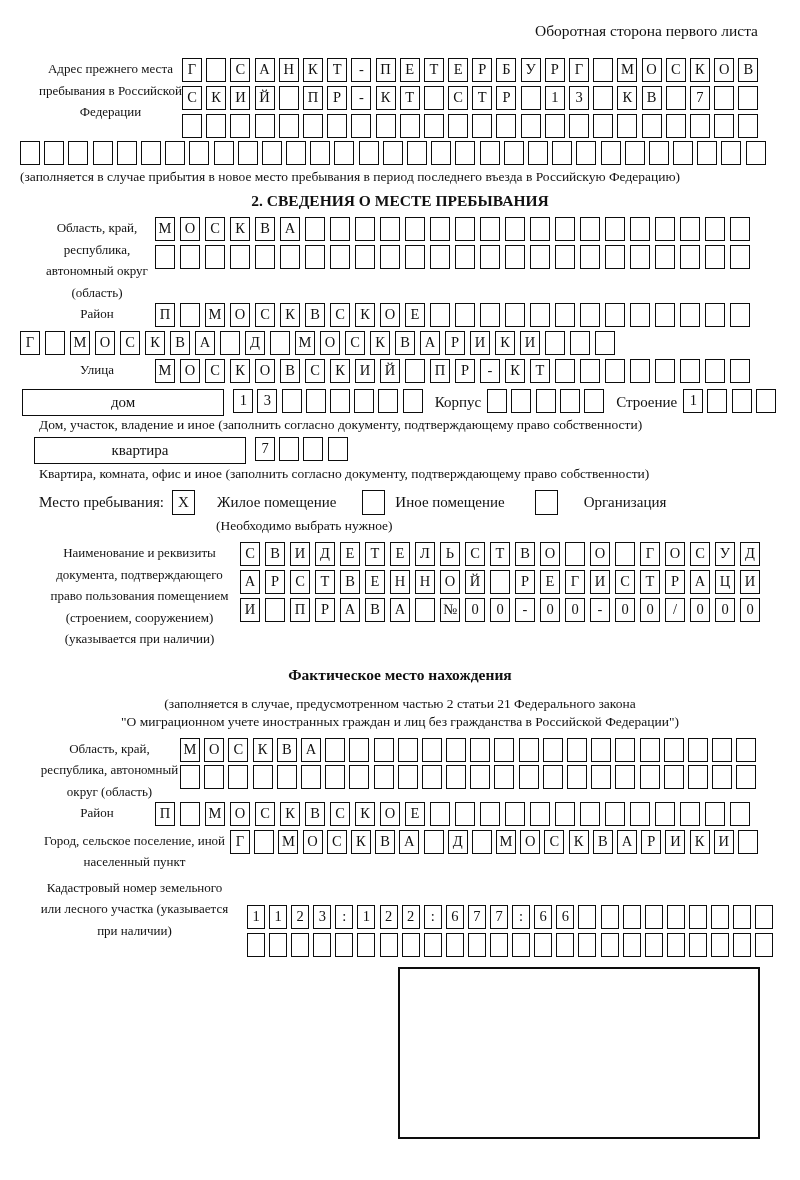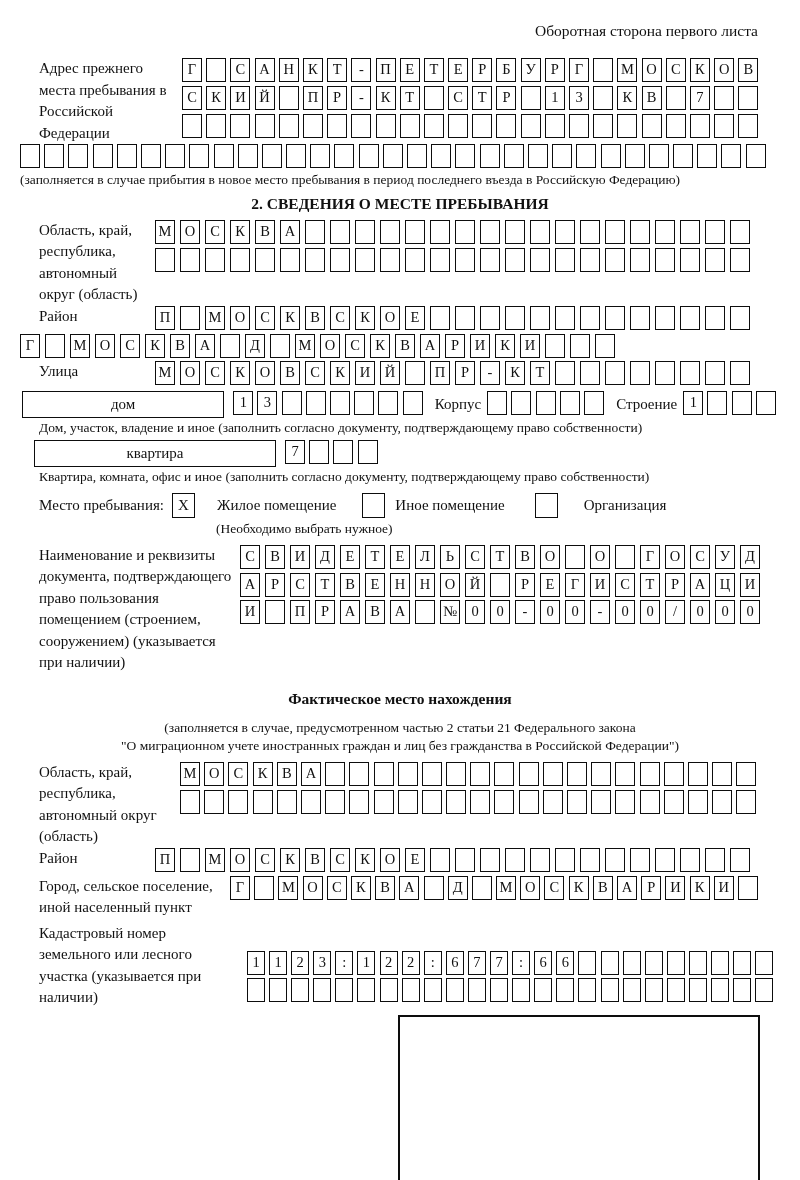--- a/index.html
+++ b/index.html
@@ -1,38 +1,38 @@
 <!DOCTYPE html>
 <html><head>
 <meta charset="utf-8">
 <style>
   html,body{margin:0;padding:0;background:#ffffff;}
   body{width:800px;min-height:1180px;font-family:"Liberation Serif","DejaVu Serif",serif;color:#111;}
   .page{box-sizing:border-box;width:800px;padding:0 20px 10px 20px;}
   .hdr{margin-top:22px;text-align:right;padding-right:22px;font-size:15.5px;}
   .flexrow{display:flex;align-items:flex-start;}
-  .lblcol{box-sizing:border-box;padding-left:19px;font-size:15px;line-height:21.5px;}
+  .lblcol{box-sizing:border-box;padding-left:19px;font-size:13px;line-height:21.5px;text-align:center;}
   .w162{flex:0 0 162px;}
   .w135{flex:0 0 135px;}
   .w146{flex:0 0 146px;}
   .w220{flex:0 0 220px;}
   .w160{flex:0 0 160px;}
   .w210{flex:0 0 210px;}
   .grids{flex:1 1 auto;}
   .grid{display:flex;margin-bottom:3.8px;}
   .cell{flex:0 0 auto;box-sizing:border-box;width:20px;height:24px;border:1.6px solid #0d0d0d;margin-right:4.2px;
         text-align:center;font-size:14.5px;line-height:20px;}
   .g25 .cell{margin-right:5px;}
   .g22 .cell{width:18px;margin-right:4.1px;}
   .note{font-size:13.5px;text-align:left;margin:1px 0 4px 0;}
   .sec-title{font-weight:bold;font-size:15.5px;text-align:center;margin:7px 0 7px 0;}
   .houserow{display:flex;align-items:flex-start;margin-top:2px;}
   .labelbox{box-sizing:border-box;border:1.7px solid #0d0d0d;height:27px;line-height:24px;text-align:center;font-size:15px;}
   .dom-box{width:204px;margin-left:2px;margin-right:9px;}
-  .kv-box{width:242px;margin-left:14px;margin-right:9px;}
+  .kv-box{width:212px;margin-left:14px;margin-right:9px;}
   .inline-lbl{font-size:15px;line-height:27px;margin:0 6px 0 8px;}
   .stayrow{display:flex;align-items:center;margin-top:8px;}
   .stay-lbl{padding-left:19px;font-size:15px;}
   .chk{box-sizing:border-box;width:23px;height:25px;border:1.7px solid #0d0d0d;text-align:center;
        font-size:15px;line-height:22px;flex:0 0 auto;}
   .opt-lbl{font-size:15px;}
   .hint{font-size:13.5px;margin:3px 0 8px 196px;}
   .center-note{font-size:13.5px;text-align:center;margin:0 0 2px 0;}
   .big-title{font-weight:bold;font-size:15.5px;text-align:center;margin:16px 0 12px 0;}
   .padtop28{padding-top:28px;}

